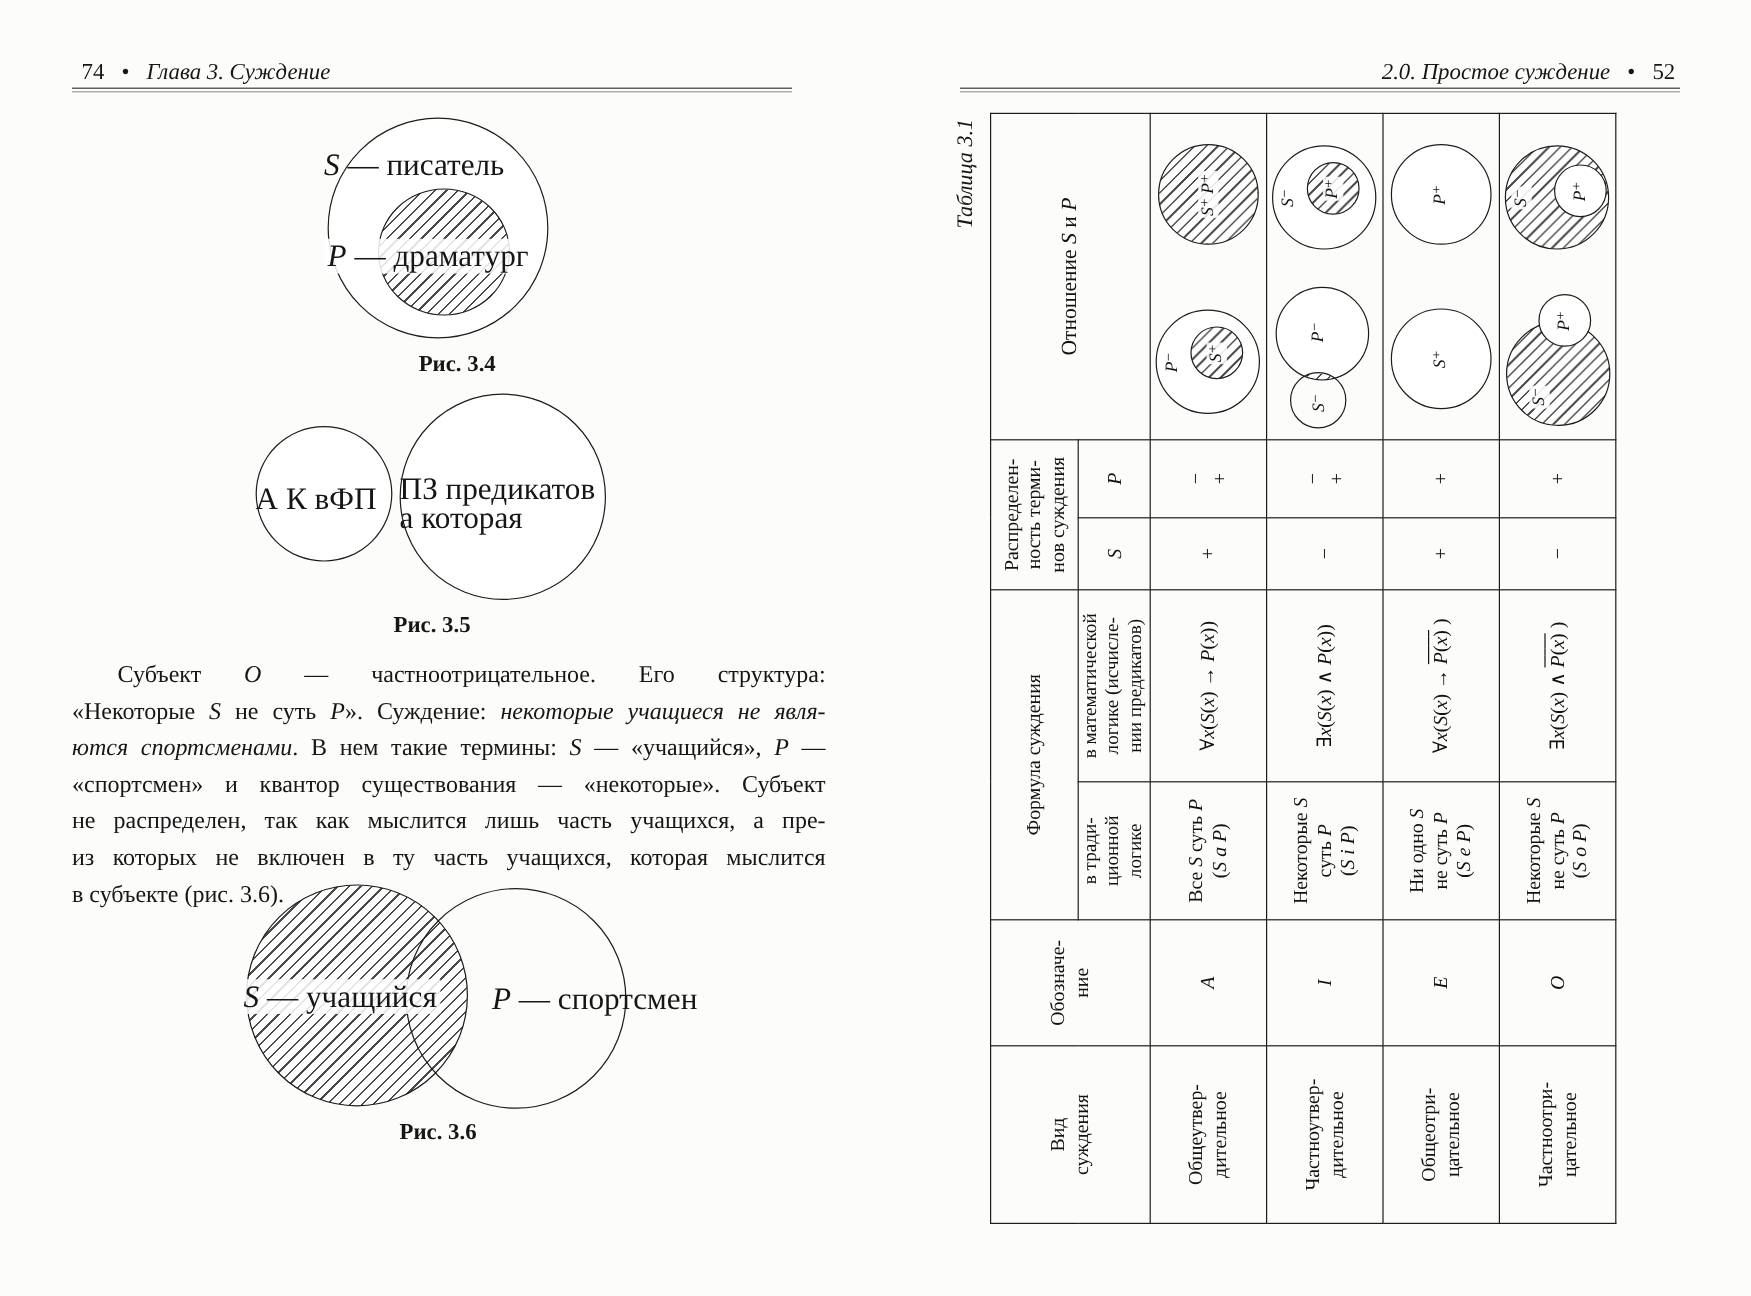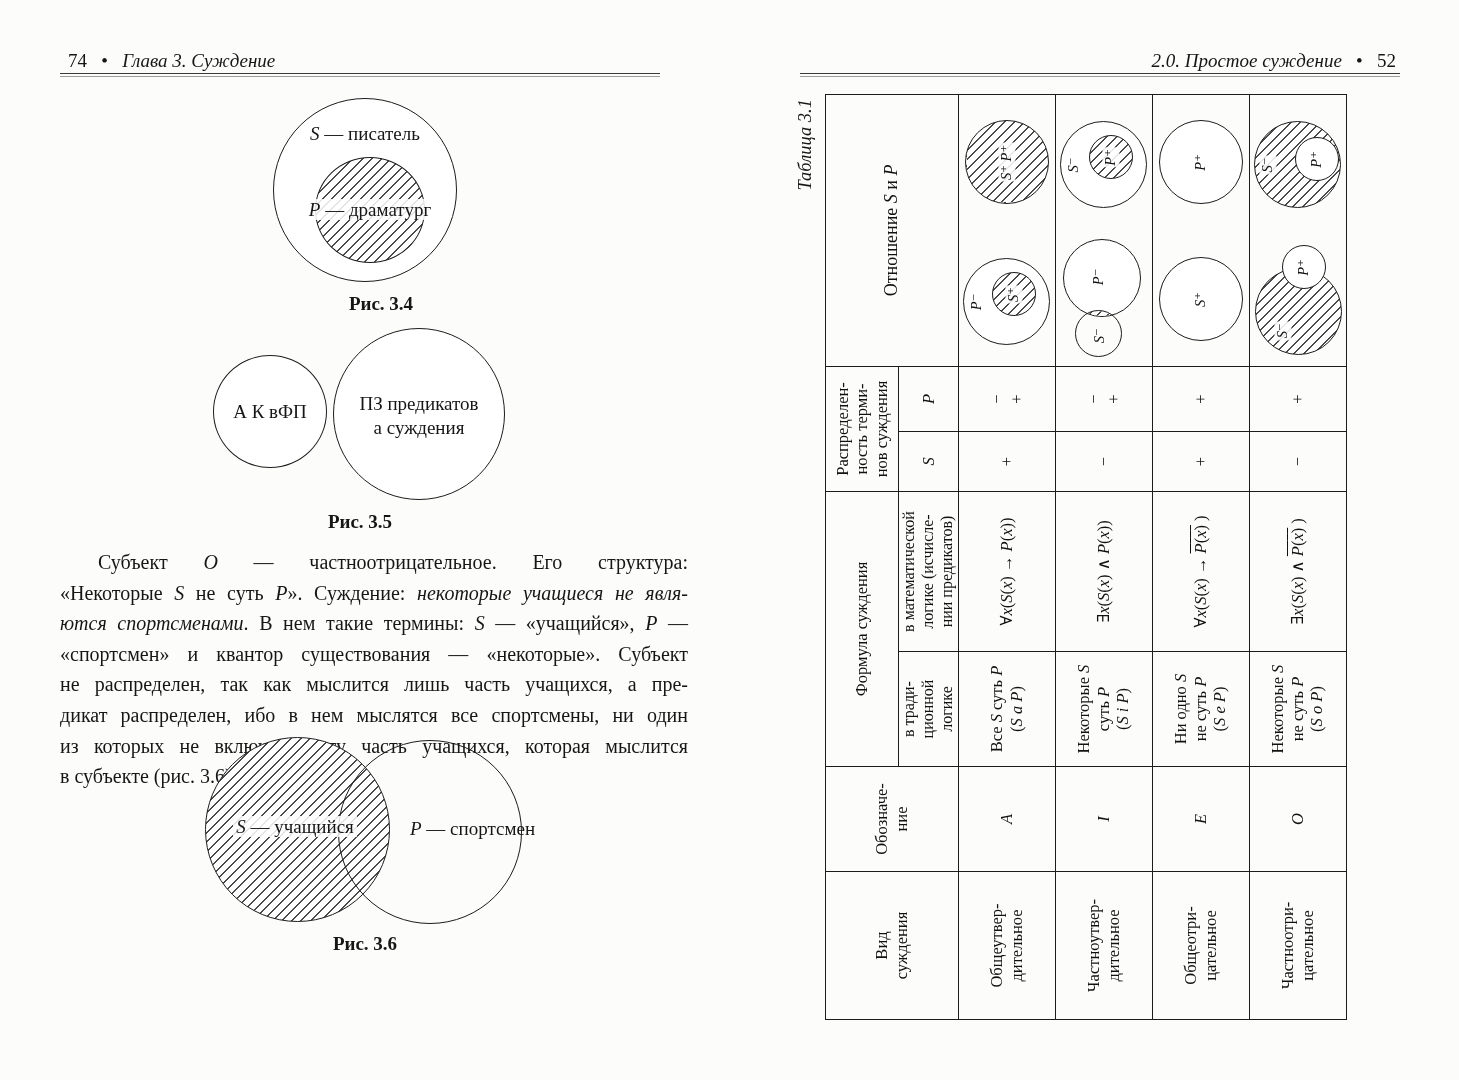--- a/index.html
+++ b/index.html
@@ -8,21 +8,21 @@
   .abs{position:absolute;}
   
   .runhead{font-size:19px;white-space:nowrap;}
   .runhead i{font-style:italic;}
   .rule{height:2px;border-top:1.7px solid #3a3a3a;border-bottom:1.2px solid #9c9c9c;}
   
   .circ{position:absolute;border:1.6px solid #1c1c1c;border-radius:50%;box-sizing:border-box;background:#fff;}
   .circ.clear{background:transparent;}
   .hatchP{background:repeating-linear-gradient(135deg,#fff 0 5.4px,#4a4a4a 5.4px 6.8px);}
   .hatchT{background:repeating-linear-gradient(45deg,#fff 0 5.4px,#4a4a4a 5.4px 6.8px);}
-  .figlabel{position:absolute;font-size:19px;text-align:center;white-space:nowrap;}
+  .figlabel{position:absolute;font-size:26px;text-align:left;white-space:nowrap;}
   .chip{background:rgba(255,255,255,.85);padding:0 3px;}
   .caption{position:absolute;font-weight:bold;font-size:19px;text-align:center;}
   
   .para{font-size:20px;line-height:30.6px;}
   .pline{text-align:justify;text-align-last:justify;}
   .pline.first{text-indent:38px;}
   .pline.last{text-align-last:left;}
   
   .tblrot{position:absolute;left:795px;top:95px;width:925px;height:550px;
           transform:rotate(-90deg) translateX(-925px);transform-origin:0 0;}
@@ -59,31 +59,30 @@
   <div class="figlabel mfm" style="left:0;top:28px;width:190px;"><i>S</i> — писатель</div>
   <div class="figlabel mfm" style="left:0;top:104px;width:200px;"><span class="chip mfm"><i>P</i> — драматург</span></div>
   <div class="caption" style="left:16px;top:198px;width:190px;">Рис. 3.4</div>
 </div>
 
 <div class="abs" style="left:205px;top:325px;width:310px;height:215px;">
   <div class="circ" style="left:8px;top:30px;width:114px;height:113px;"></div>
   <div class="circ" style="left:128px;top:3px;width:172px;height:172px;"></div>
   <div class="figlabel" style="left:8px;top:76px;width:114px;">А К вФП</div>
   <div class="figlabel" style="left:128px;top:68px;width:172px;">ПЗ предикатов</div>
-  <div class="figlabel" style="left:128px;top:92px;width:172px;">а суждения</div>
+  <div class="figlabel" style="left:128px;top:92px;width:172px;">а которая</div>
   <div class="caption" style="left:0;top:186px;width:310px;">Рис. 3.5</div>
 </div>
 
 <div class="abs para" style="left:60px;top:547px;width:628px;">
     <div class="pline first"><span>Субъект </span><i>O</i><span> — частноотрицательное. Его структура:</span></div>
     <div class="pline"><span>«Некоторые </span><i>S</i><span> не суть </span><i>P</i><span>». Суждение: </span><i>некоторые учащиеся не явля-</i></div>
     <div class="pline"><i>ются спортсменами</i><span>. В нем такие термины: </span><i>S</i><span> — «учащийся», </span><i>P</i><span> —</span></div>
     <div class="pline"><span>«спортсмен» и квантор существования — «некоторые». Субъект</span></div>
     <div class="pline"><span>не распределен, так как мыслится лишь часть учащихся, а пре-</span></div>
-    <div class="pline"><span>дикат распределен, ибо в нем мыслятся все спортсмены, ни один</span></div>
     <div class="pline"><span>из которых не включен в ту часть учащихся, которая мыслится</span></div>
     <div class="pline last"><span>в субъекте (рис. 3.6).</span></div>
   </div>
 
 <div class="abs" style="left:200px;top:730px;width:330px;height:225px;">
   <div class="circ hatchP" style="left:5px;top:7px;width:185px;height:185px;"></div>
   <div class="circ clear" style="left:138px;top:10px;width:184px;height:184px;"></div>
   <div class="figlabel mfm" style="left:0px;top:86px;width:190px;"><span class="chip mfm"><i>S</i> — учащийся</span></div>
   <div class="figlabel mfm" style="left:210px;top:88px;width:112px;"><i>P</i> — спортсмен</div>
   <div class="caption" style="left:0;top:203px;width:330px;">Рис. 3.6</div>

